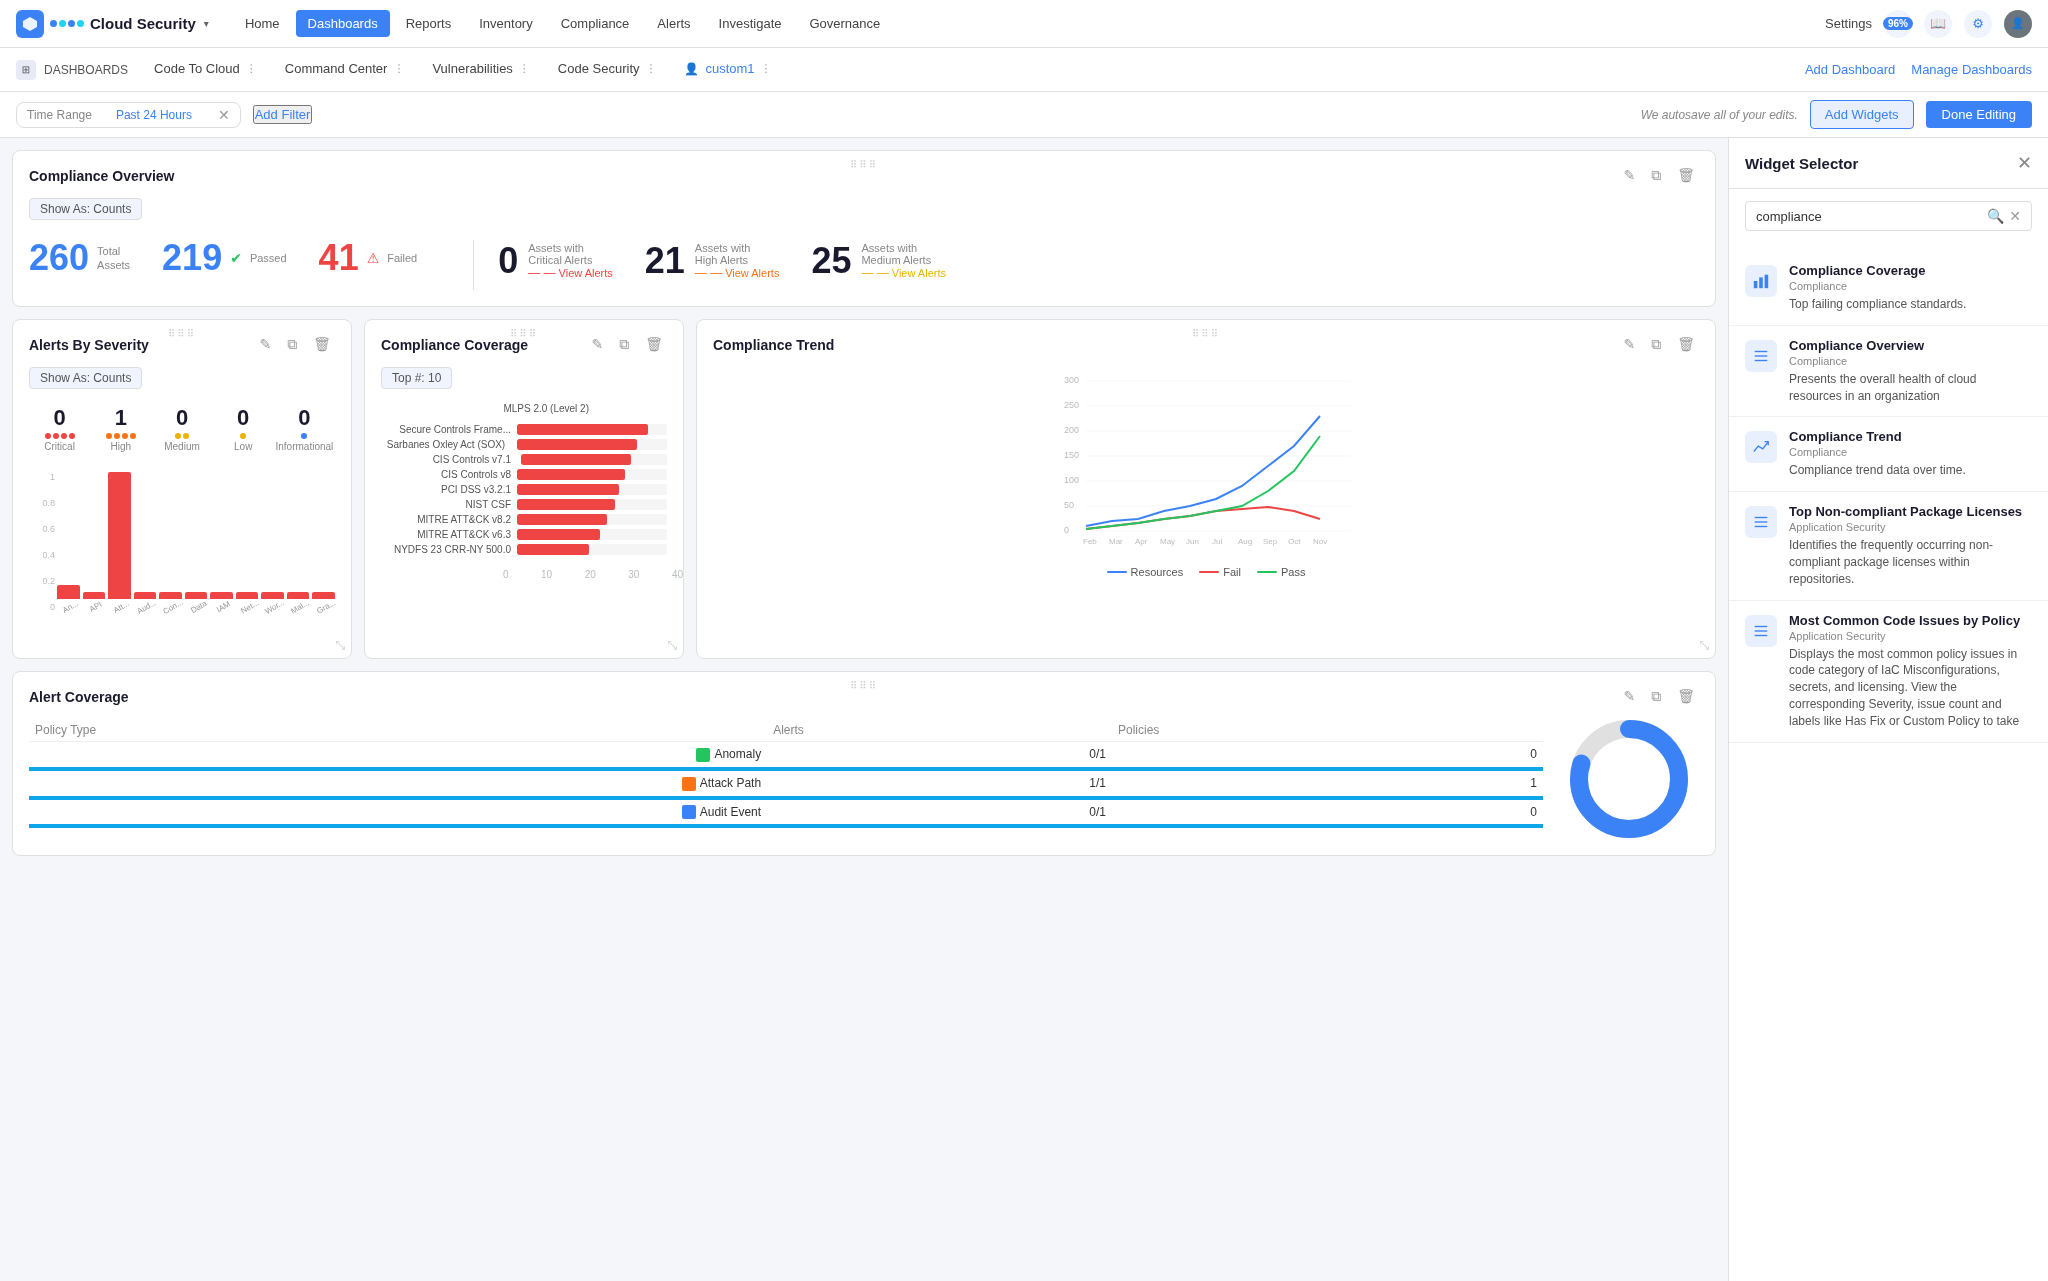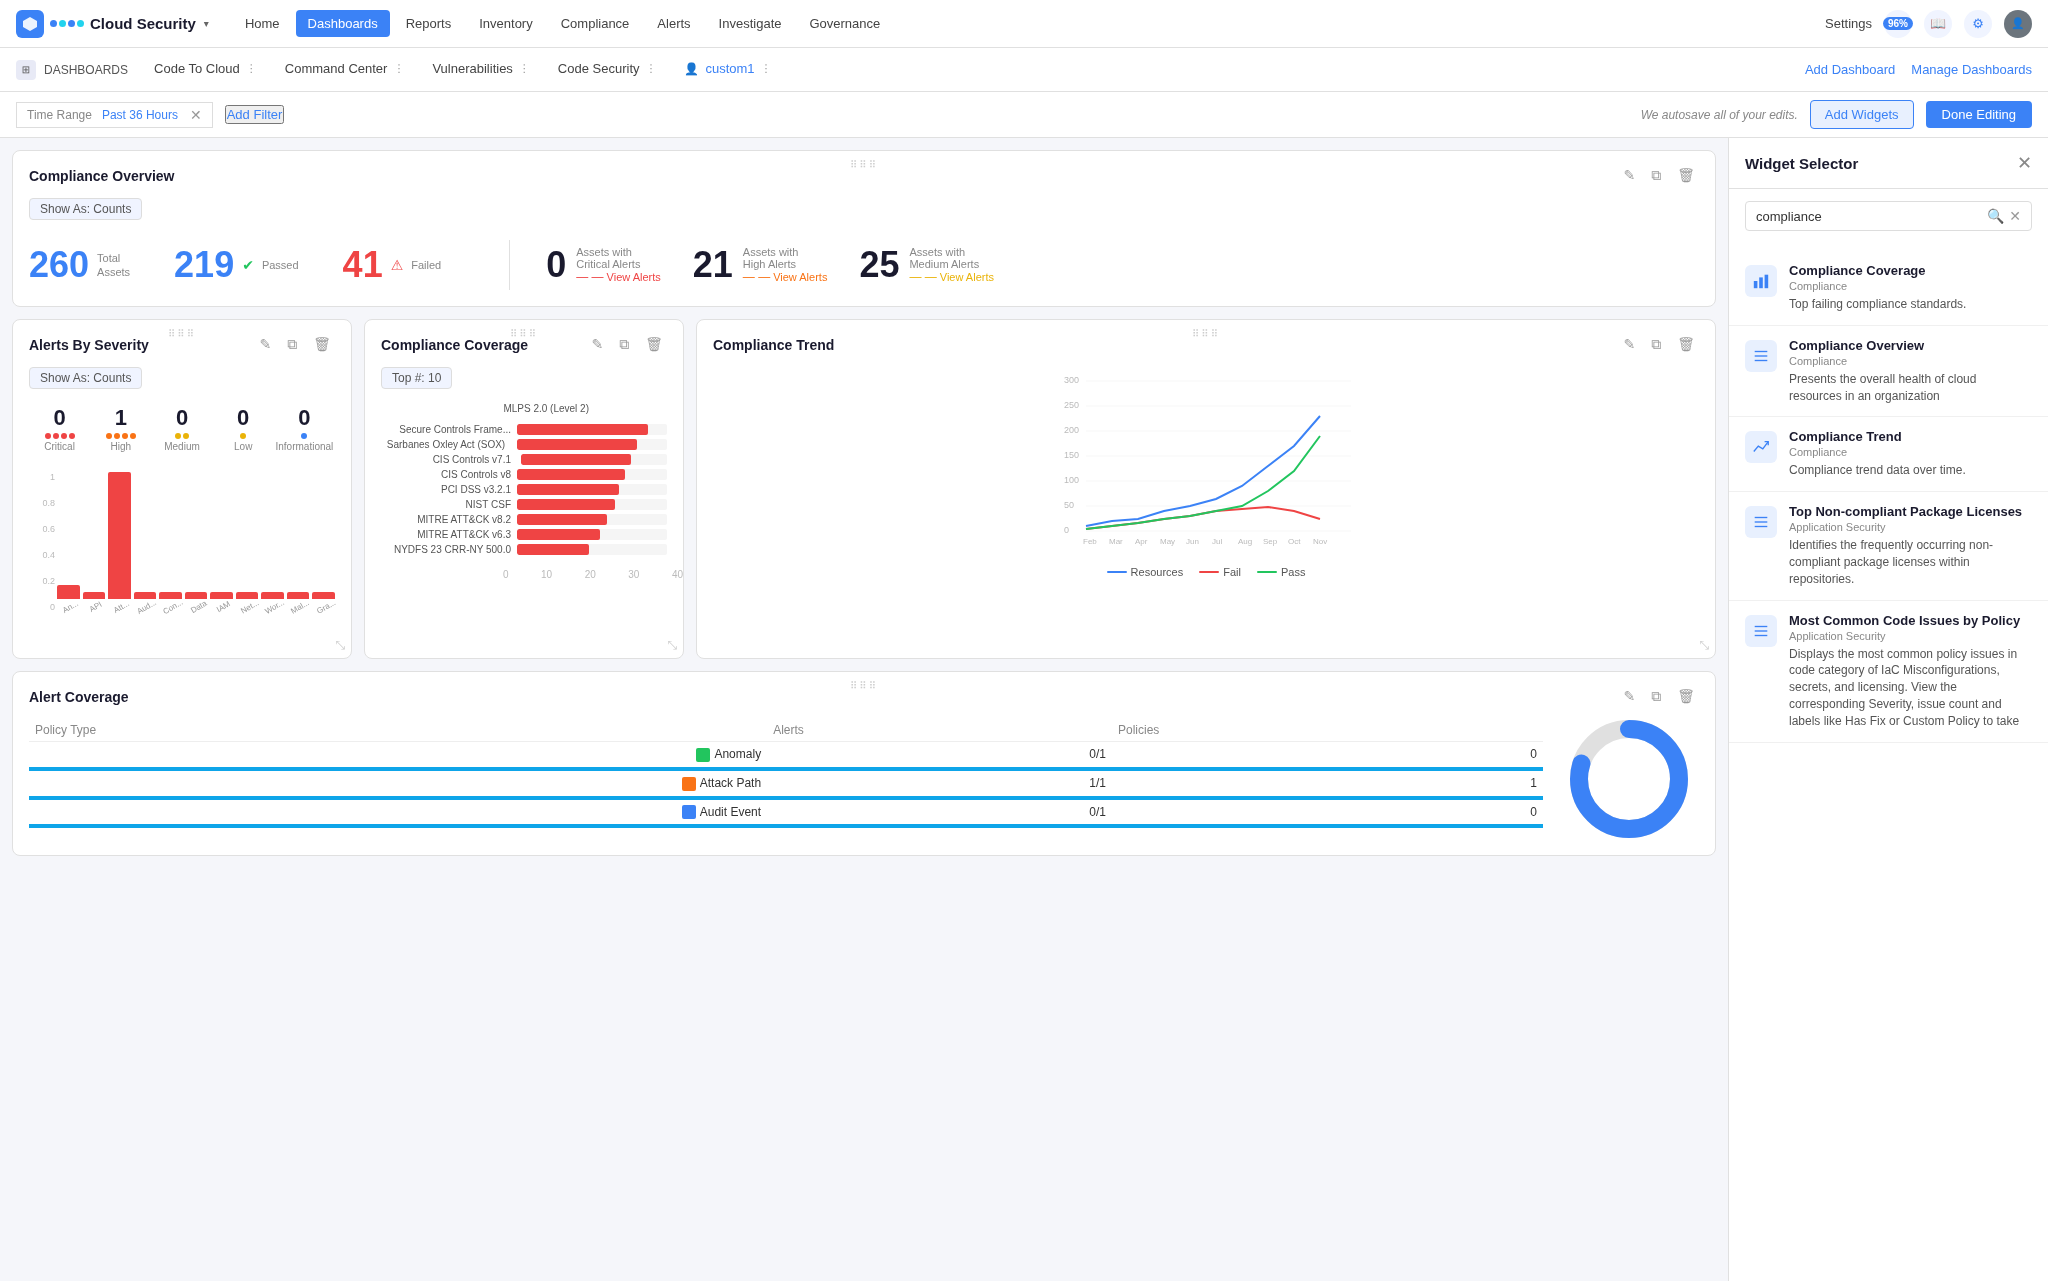--- a/index.html
+++ b/index.html
@@ -28,21 +28,21 @@
     .dash-icon { width: 20px; height: 20px; background: #e8eaf6; border-radius: 4px; display: flex; align-items: center; justify-content: center; font-size: 10px; }
     .tab-item { display: flex; align-items: center; gap: 6px; padding: 0 14px; height: 44px; cursor: pointer; font-size: 13px; color: #444; border-bottom: 2px solid transparent; }
     .tab-more { color: #999; font-size: 11px; cursor: pointer; }
     .tab-actions { margin-left: auto; display: flex; align-items: center; gap: 16px; }
     .tab-action-link { font-size: 13px; color: #3b82f6; cursor: pointer; text-decoration: none; }
     .custom-tab { display: flex; align-items: center; gap: 6px; padding: 0 14px; height: 44px; cursor: pointer; font-size: 13px; color: #3b82f6; border-bottom: 2px solid transparent; }
     .person-icon { color: #3b82f6; font-size: 12px; }
 
     
     .filter-bar { display: flex; align-items: center; background: #fff; border-bottom: 1px solid #e0e0e0; height: 46px; padding: 0 16px; gap: 12px; }
-    .filter-tag { display: flex; align-items: center; gap: 10px; background: #fff; border: 1px solid #ddd; border-radius: 0; padding: 4px 10px; font-size: 12px; }
+    .filter-tag { display: flex; align-items: center; gap: 24px; background: #fff; border: 1px solid #ddd; border-radius: 8px; padding: 4px 10px; font-size: 12px; }
     .filter-label { color: #888; }
     .filter-value { color: #3b82f6; font-weight: 500; }
     .filter-close { color: #999; cursor: pointer; font-size: 14px; margin-left: 2px; }
     .add-filter-btn { color: #3b82f6; font-size: 13px; cursor: pointer; }
     .filter-right { margin-left: auto; display: flex; align-items: center; gap: 12px; }
     .autosave-text { color: #888; font-size: 12px; font-style: italic; }
     .add-widgets-btn { background: #e8f0fe; color: #3b82f6; border: 1px solid #3b82f6; border-radius: 4px; padding: 6px 14px; font-size: 13px; cursor: pointer; font-weight: 500; }
     .done-editing-btn { background: #3b82f6; color: #fff; border: none; border-radius: 4px; padding: 6px 16px; font-size: 13px; cursor: pointer; font-weight: 500; }
 
     
@@ -70,21 +70,21 @@
     .card { background: #fff; border-radius: 8px; border: 1px solid #e0e0e0; margin-bottom: 12px; position: relative; }
     .card-header { display: flex; align-items: center; padding: 14px 16px 8px; }
     .card-title { font-size: 14px; font-weight: 600; color: #1a1a2e; }
     .card-actions { margin-left: auto; display: flex; gap: 8px; color: #999; font-size: 14px; }
     .card-action-btn { cursor: pointer; padding: 2px 4px; }
     .card-drag { position: absolute; top: 8px; left: 50%; transform: translateX(-50%); color: #ccc; font-size: 10px; letter-spacing: 2px; cursor: grab; }
 
     
     .compliance-overview-card { }
     .show-as-badge { display: inline-flex; align-items: center; background: #f0f4ff; border: 1px solid #ddd; border-radius: 4px; padding: 3px 10px; font-size: 12px; color: #555; margin: 4px 16px 12px; cursor: pointer; }
-    .metrics-row { display: flex; align-items: center; padding: 8px 16px 16px; gap: 12px; }
+    .metrics-row { display: flex; align-items: flex-start; padding: 8px 16px 16px; gap: 0; }
     .metric-block { display: flex; align-items: center; gap: 8px; padding-right: 32px; }
     .metric-block + .metric-block { border-left: none; }
     .metric-number { font-size: 36px; font-weight: 700; color: #3b82f6; line-height: 1; }
     .metric-label { font-size: 11px; color: #888; line-height: 1.3; }
     .metric-icon-pass { color: #22c55e; font-size: 14px; }
     .metric-icon-fail { color: #ef4444; font-size: 14px; }
     .divider-v { width: 1px; background: #e0e0e0; height: 50px; margin: 0 24px; }
     .alerts-group { display: flex; gap: 32px; }
     .alert-item { display: flex; align-items: center; gap: 10px; }
     .alert-number { font-size: 36px; font-weight: 700; color: #1a1a2e; }
@@ -203,21 +203,21 @@
   </div>
   <div class="tab-actions">
     <a class="tab-action-link">Add Dashboard</a>
     <a class="tab-action-link">Manage Dashboards</a>
   </div>
 </div>
 
 <div class="filter-bar">
   <div class="filter-tag">
     <span class="filter-label">Time Range</span>
-    <span class="filter-value">Past 36 Hours</span>
+    <span class="filter-value">Past 24 Hours</span>
     <span class="filter-close">✕</span>
   </div>
   <button class="add-filter-btn">Add Filter</button>
   <div class="filter-right">
     <span class="autosave-text">We autosave all of your edits.</span>
     <button class="add-widgets-btn">Add Widgets</button>
     <button class="done-editing-btn">Done Editing</button>
   </div>
 </div>
 

